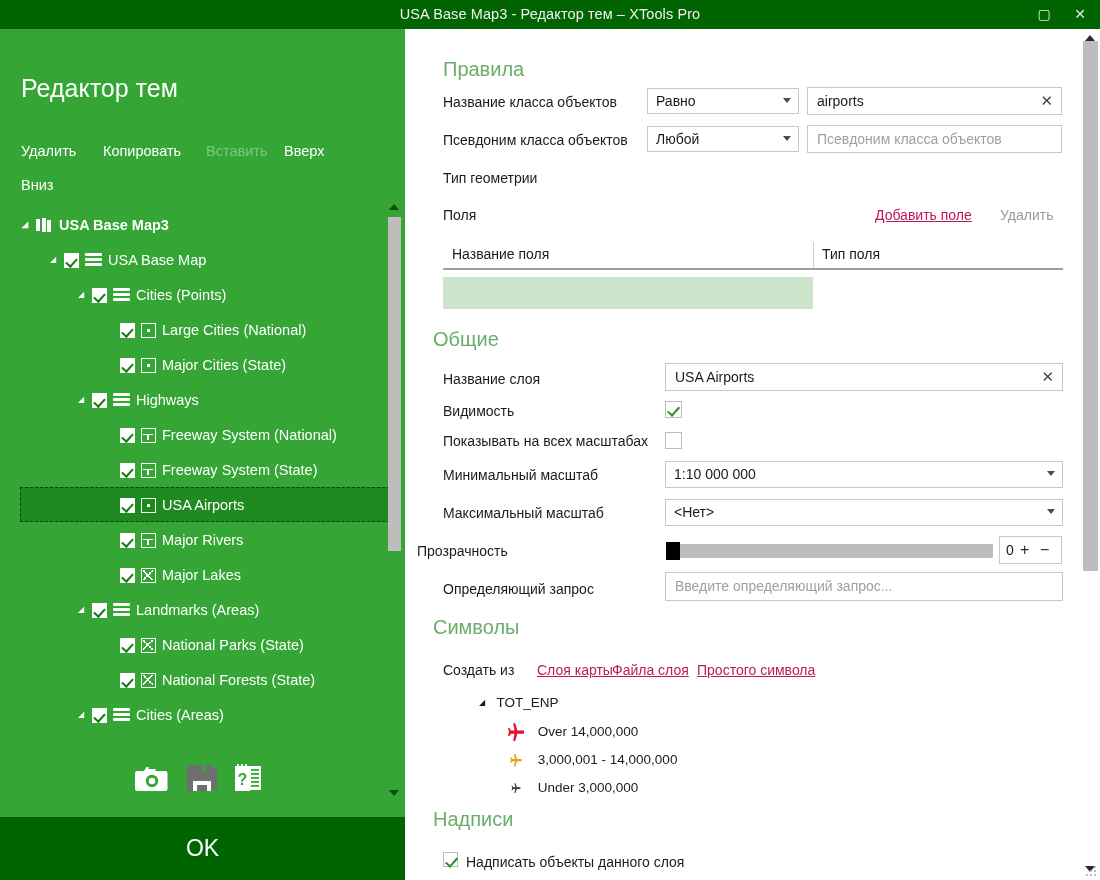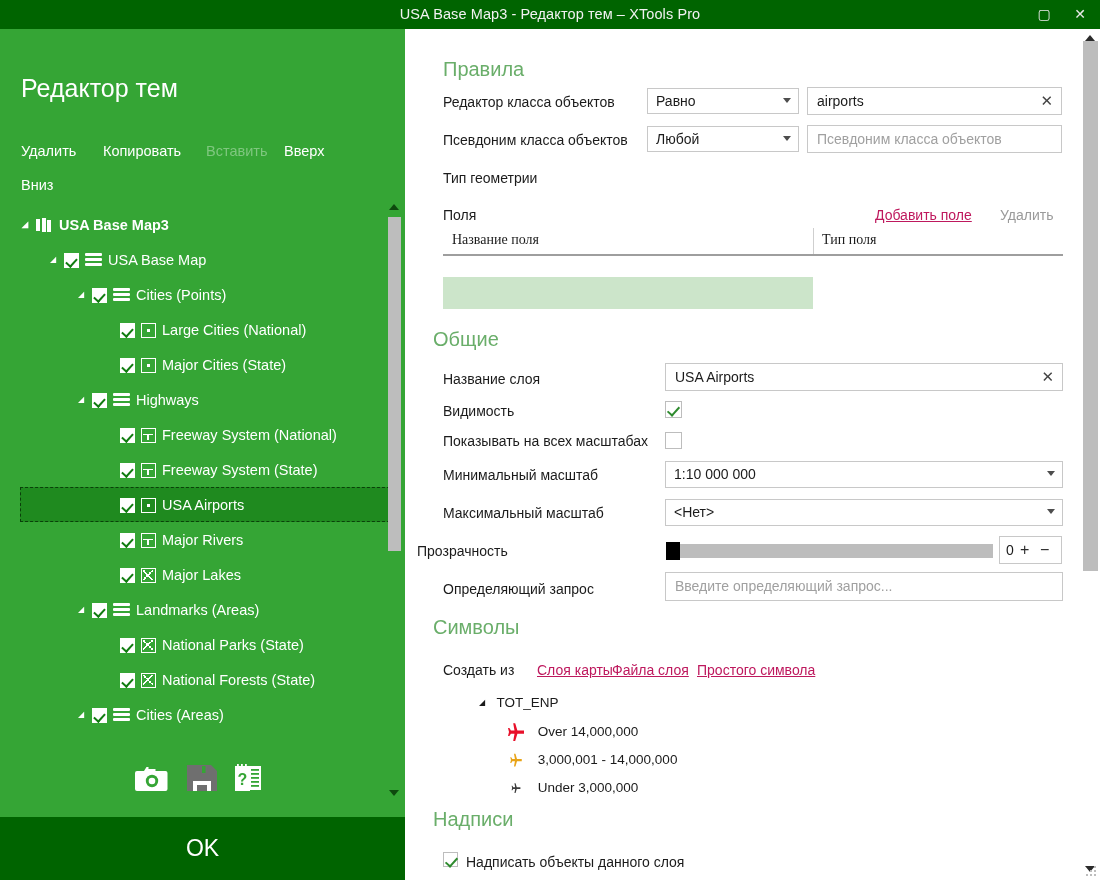--- a/index.html
+++ b/index.html
@@ -193,23 +193,22 @@
   }
   .linkg {
     position: absolute; font-size: 14px; color: #be185d; cursor: pointer;
     white-space: nowrap;
     text-decoration: underline;
   }
   .linkd { position: absolute; font-size: 14px; color: #9a9a9a; cursor: pointer; }
 
   
   #fields-head {
-    position: absolute; left: 443px; top: 226px; width: 620px; height: 30px;
+    position: absolute; left: 443px; top: 240px; width: 620px; height: 30px;
     border-bottom: 2px solid #9e9e9e;
-    font-family: Liberation Serif, serif;
   }
   #fields-head .col {
     position: absolute; top: 0; height: 28px; line-height: 28px;
     font-size: 14px; color: #1b1b1b; padding-left: 9px;
   }
   #fields-head .divider {
     position: absolute; left: 370px; top: 2px; width: 1px; height: 26px;
     background: #cfcfcf;
   }
   #fields-row {
@@ -356,21 +355,21 @@
 
   <div id="okbar">
     <span>OK</span>
   </div>
 </div>
 
 <div id="right">
 
   <div class="sect-h" style="left:34px; top:29px;">Правила</div>
 
-  <div class="flabel" style="left:34px; top:65px;">Редактор класса объектов</div>
+  <div class="flabel" style="left:34px; top:65px;">Название класса объектов</div>
   <div class="combo" style="left:238px; top:59px; width:152px;">
     <span class="cval">Равно</span>
     <span class="carr"></span>
   </div>
   <div class="tbox" style="left:398px; top:58px; width:255px;">
     <span class="tval">airports</span>
     <span class="clr">✕</span>
   </div>
 
   <div class="flabel" style="left:34px; top:103px;">Псевдоним класса объектов</div>

